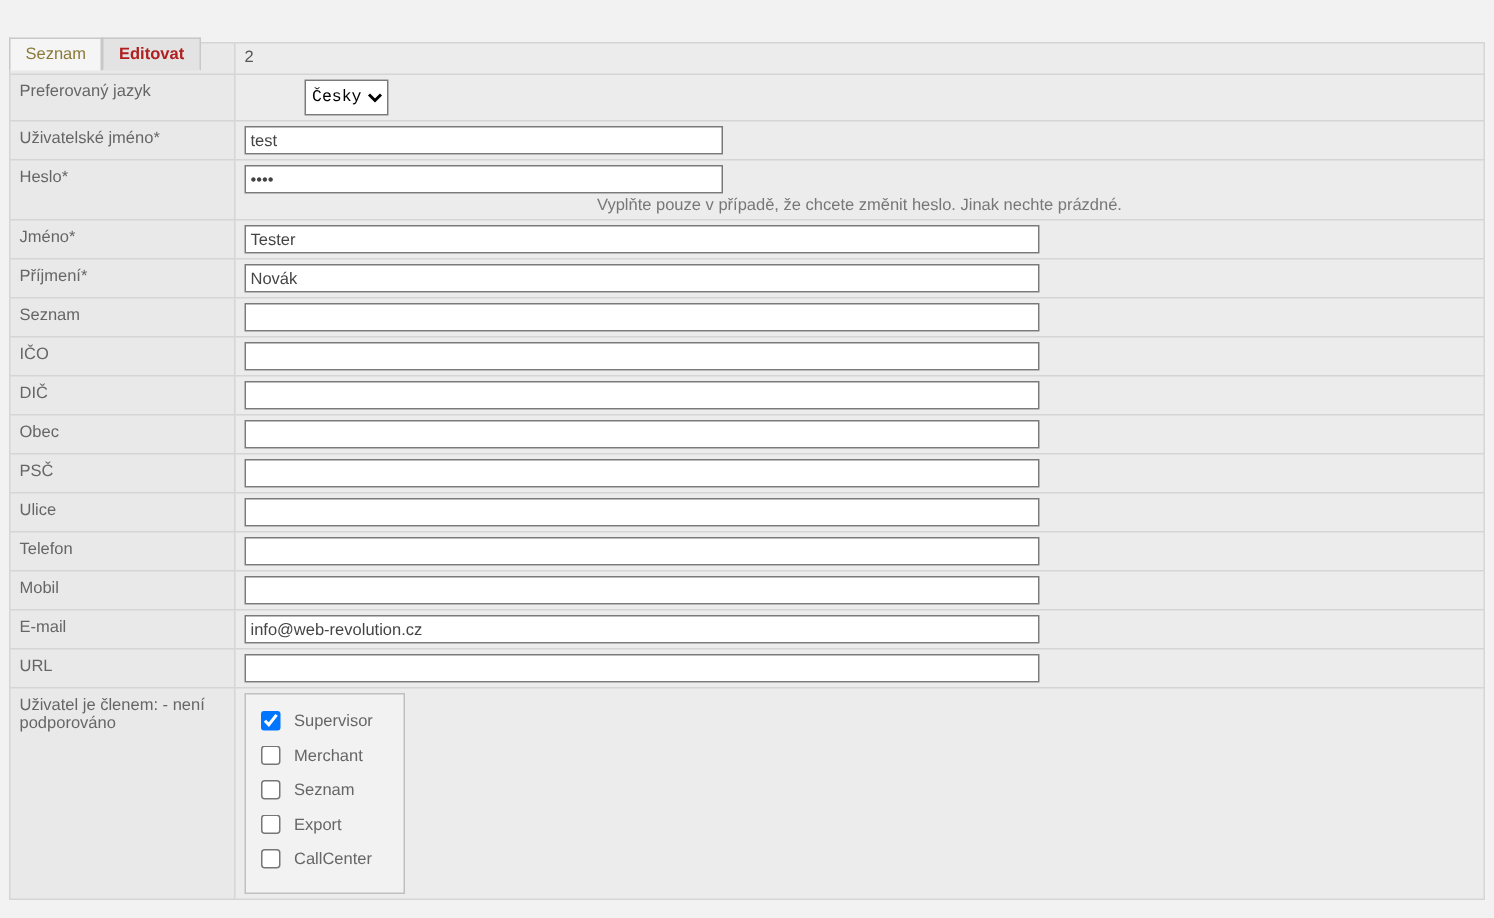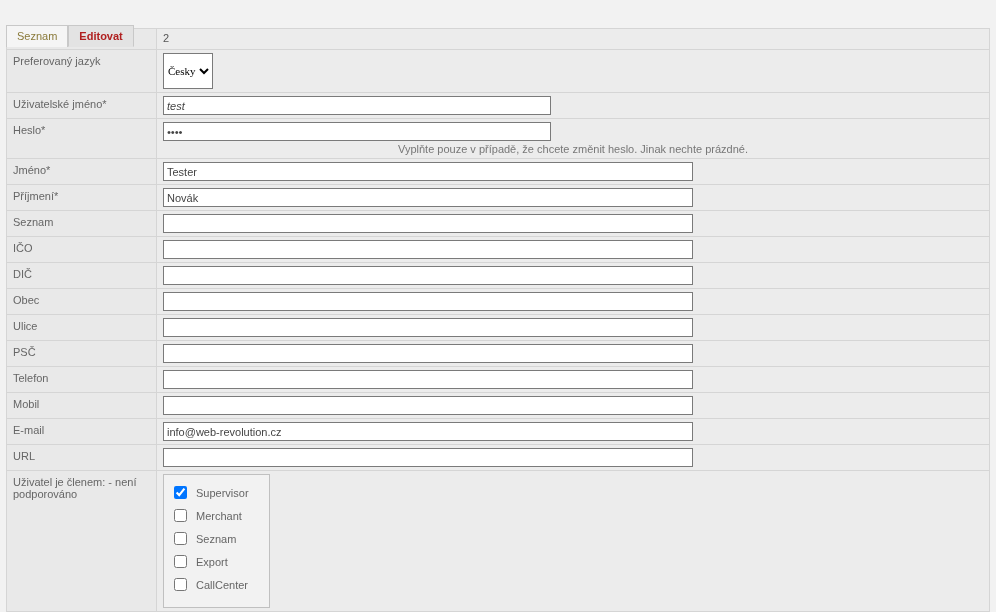--- a/index.html
+++ b/index.html
@@ -55,28 +55,29 @@
   }
   input[type="text"], input[type="password"] {
     font-family: Verdana, Geneva, sans-serif;
     font-size: 11px;
     color: #444;
     border: 1px solid #7a7a7a;
     padding: 2px 3px;
     height: 19px;
     background: #fff;
   }
-  input.short { width: 388px; font-style: italic; }
+  input.short { width: 319px; }
   input.long  { width: 530px; }
   select {
-    font-family: Liberation Serif, serif;
+    font-family: Liberation Mono, monospace;
     font-size: 11px;
     border: 1px solid #7a7a7a;
     background: #fff;
-    height: 36px;
+    height: 24px;
+    margin-left: 40px;
   }
   .hint {
     color: #777;
     font-size: 11px;
     margin-top: 2px;
     text-align: center;
   }
   .group-box {
     border: 1px solid #c0c0c0;
     background: #f2f2f2;
@@ -145,25 +146,25 @@
   </tr>
   <tr>
     <td class="label-cell">DIČ</td>
     <td class="value-cell"><input type="text" class="long" value="" style=""></td>
   </tr>
   <tr>
     <td class="label-cell">Obec</td>
     <td class="value-cell"><input type="text" class="long" value="" style=""></td>
   </tr>
   <tr>
+    <td class="label-cell">PSČ</td>
+    <td class="value-cell"><input type="text" class="long" value="" style=""></td>
+  </tr>
+  <tr>
     <td class="label-cell">Ulice</td>
-    <td class="value-cell"><input type="text" class="long" value="" style=""></td>
-  </tr>
-  <tr>
-    <td class="label-cell">PSČ</td>
     <td class="value-cell"><input type="text" class="long" value="" style=""></td>
   </tr>
   <tr>
     <td class="label-cell">Telefon</td>
     <td class="value-cell"><input type="text" class="long" value="" style=""></td>
   </tr>
   <tr>
     <td class="label-cell">Mobil</td>
     <td class="value-cell"><input type="text" class="long" value="" style=""></td>
   </tr>

